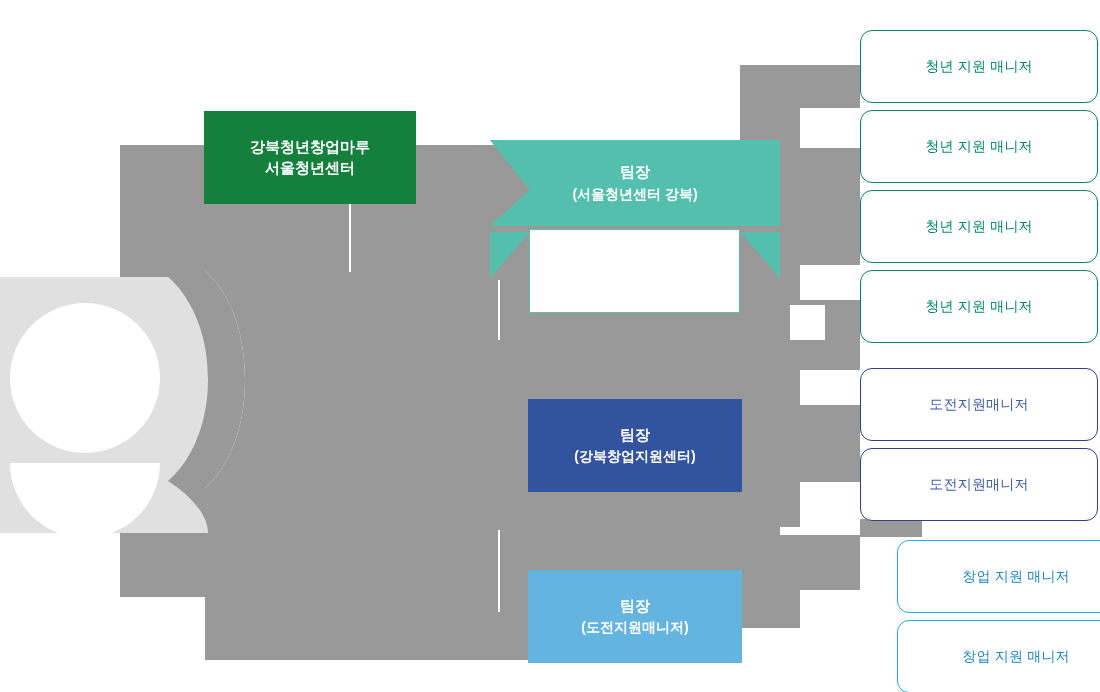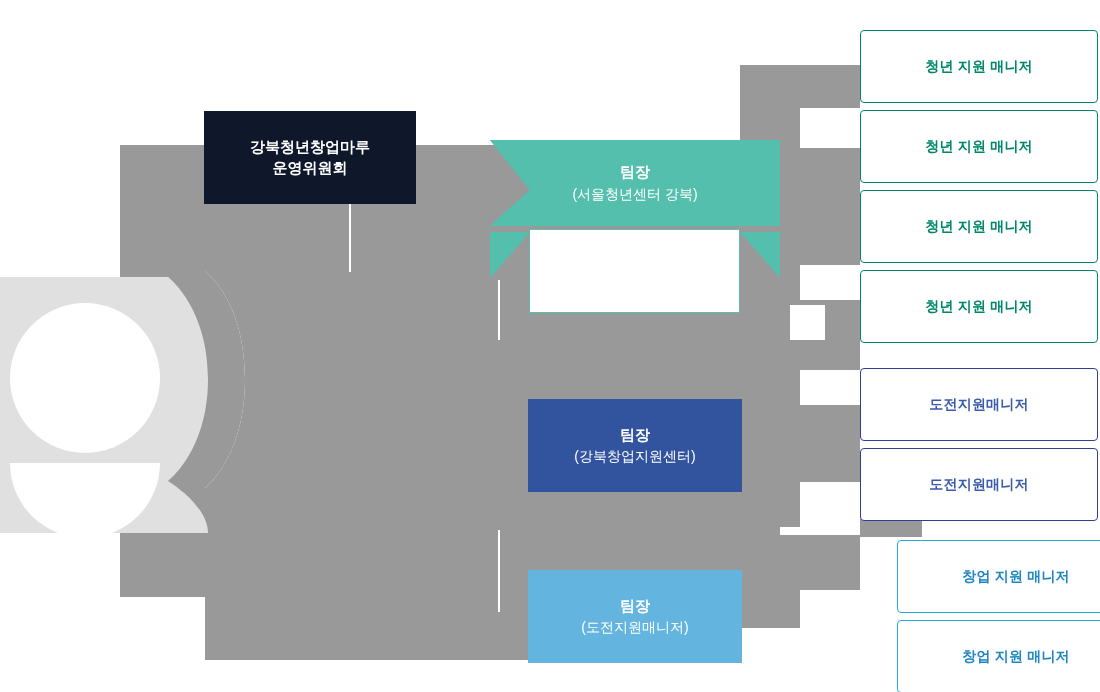--- a/index.html
+++ b/index.html
@@ -33,21 +33,21 @@
     align-items: center;
     justify-content: center;
     text-align: center;
     line-height: 1.35;
   }
   .node-title {
     font-weight: bold;
     white-space: nowrap;
   }
   .node-sub {
-    font-weight: normal;
+    font-weight: bold;
     white-space: nowrap;
   }
 
   
   .director-circle {
     position: absolute;
     left: 10px;
     top: 303px;
     width: 150px;
     height: 150px;
@@ -61,21 +61,21 @@
     font-weight: bold;
     letter-spacing: 0.5px;
   }
 
   
   .committee {
     left: 204px;
     top: 111px;
     width: 212px;
     height: 93px;
-    background: #0f172a;
+    background: #15803d;
     color: #ffffff;
     font-size: 15px;
     font-weight: bold;
   }
   .committee .l1, .committee .l2 { white-space: nowrap; }
 
   
   .leader {
     color: #ffffff;
   }
@@ -119,27 +119,27 @@
   }
 
   
   .card {
     position: absolute;
     left: 860px;
     width: 238px;
     height: 73px;
     box-sizing: border-box;
     background: #ffffff;
-    border-radius: 4px;
+    border-radius: 12px;
     border: 1.5px solid #00856a;
     display: flex;
     align-items: center;
     justify-content: center;
     font-size: 14px;
-    font-weight: bold;
+    font-weight: normal;
     letter-spacing: 0.2px;
     z-index: 5;
   }
   .card.teal   { border-color: #00866b; color: #00866b; }
   .card.navy   { border-color: #2e3f91; color: #3b5aa8; }
   .card.sky    { border-color: #28a8e0; color: #1f86c4; margin-left: 37px; }
 </style>
 </head>
 <body>
 
@@ -201,21 +201,21 @@
     <path fill="#54bfad" d="M780,232 L740,232 L780,278 Z"></path>
 
     <line x1="350" y1="204" x2="350" y2="272" stroke="#ffffff" stroke-width="2"></line>
     <line x1="499" y1="280" x2="499" y2="340" stroke="#ffffff" stroke-width="2"></line>
     <line x1="499" y1="530" x2="499" y2="612" stroke="#ffffff" stroke-width="2"></line>
   </svg>
 
 
   <div class="node committee">
     <span class="l1">강북청년창업마루</span>
-    <span class="l2">운영위원회</span>
+    <span class="l2">서울청년센터</span>
   </div>
 
   <div class="node leader leader-teal">
     <span class="node-title">팀장</span>
     <span class="node-sub">(서울청년센터 강북)</span>
   </div>
 
   <div class="white-panel"></div>
 
   <div class="node leader leader-blue">

